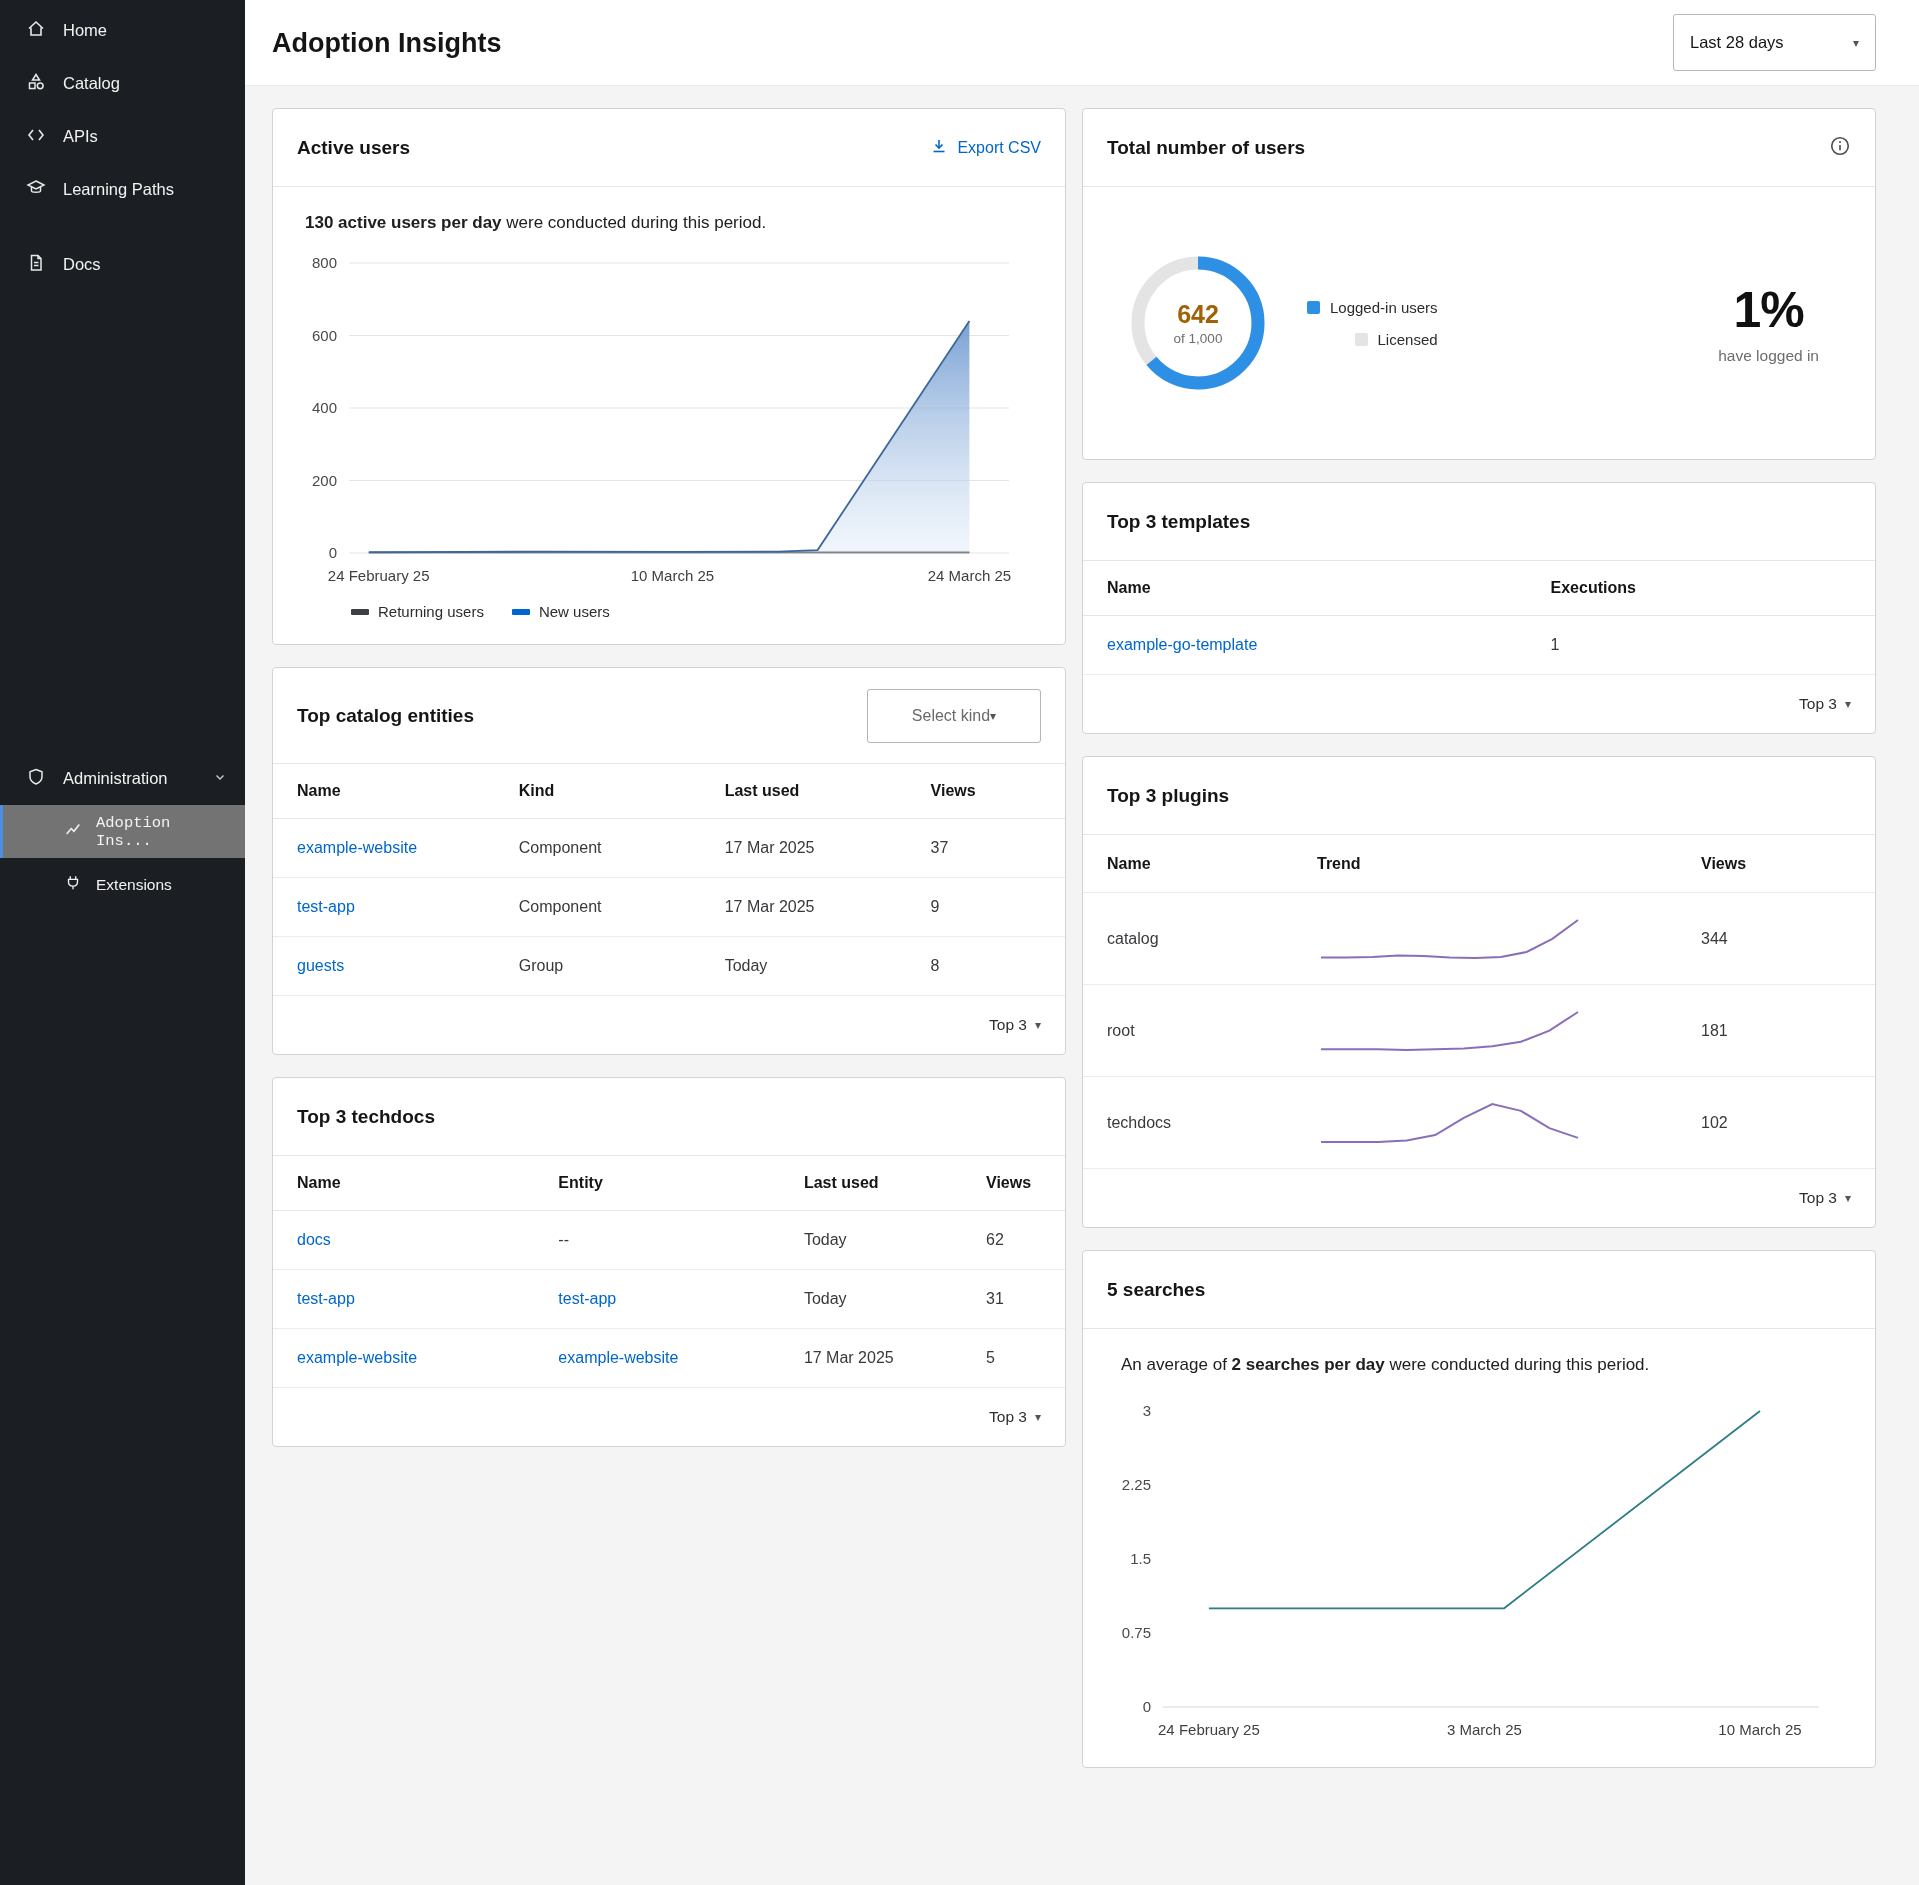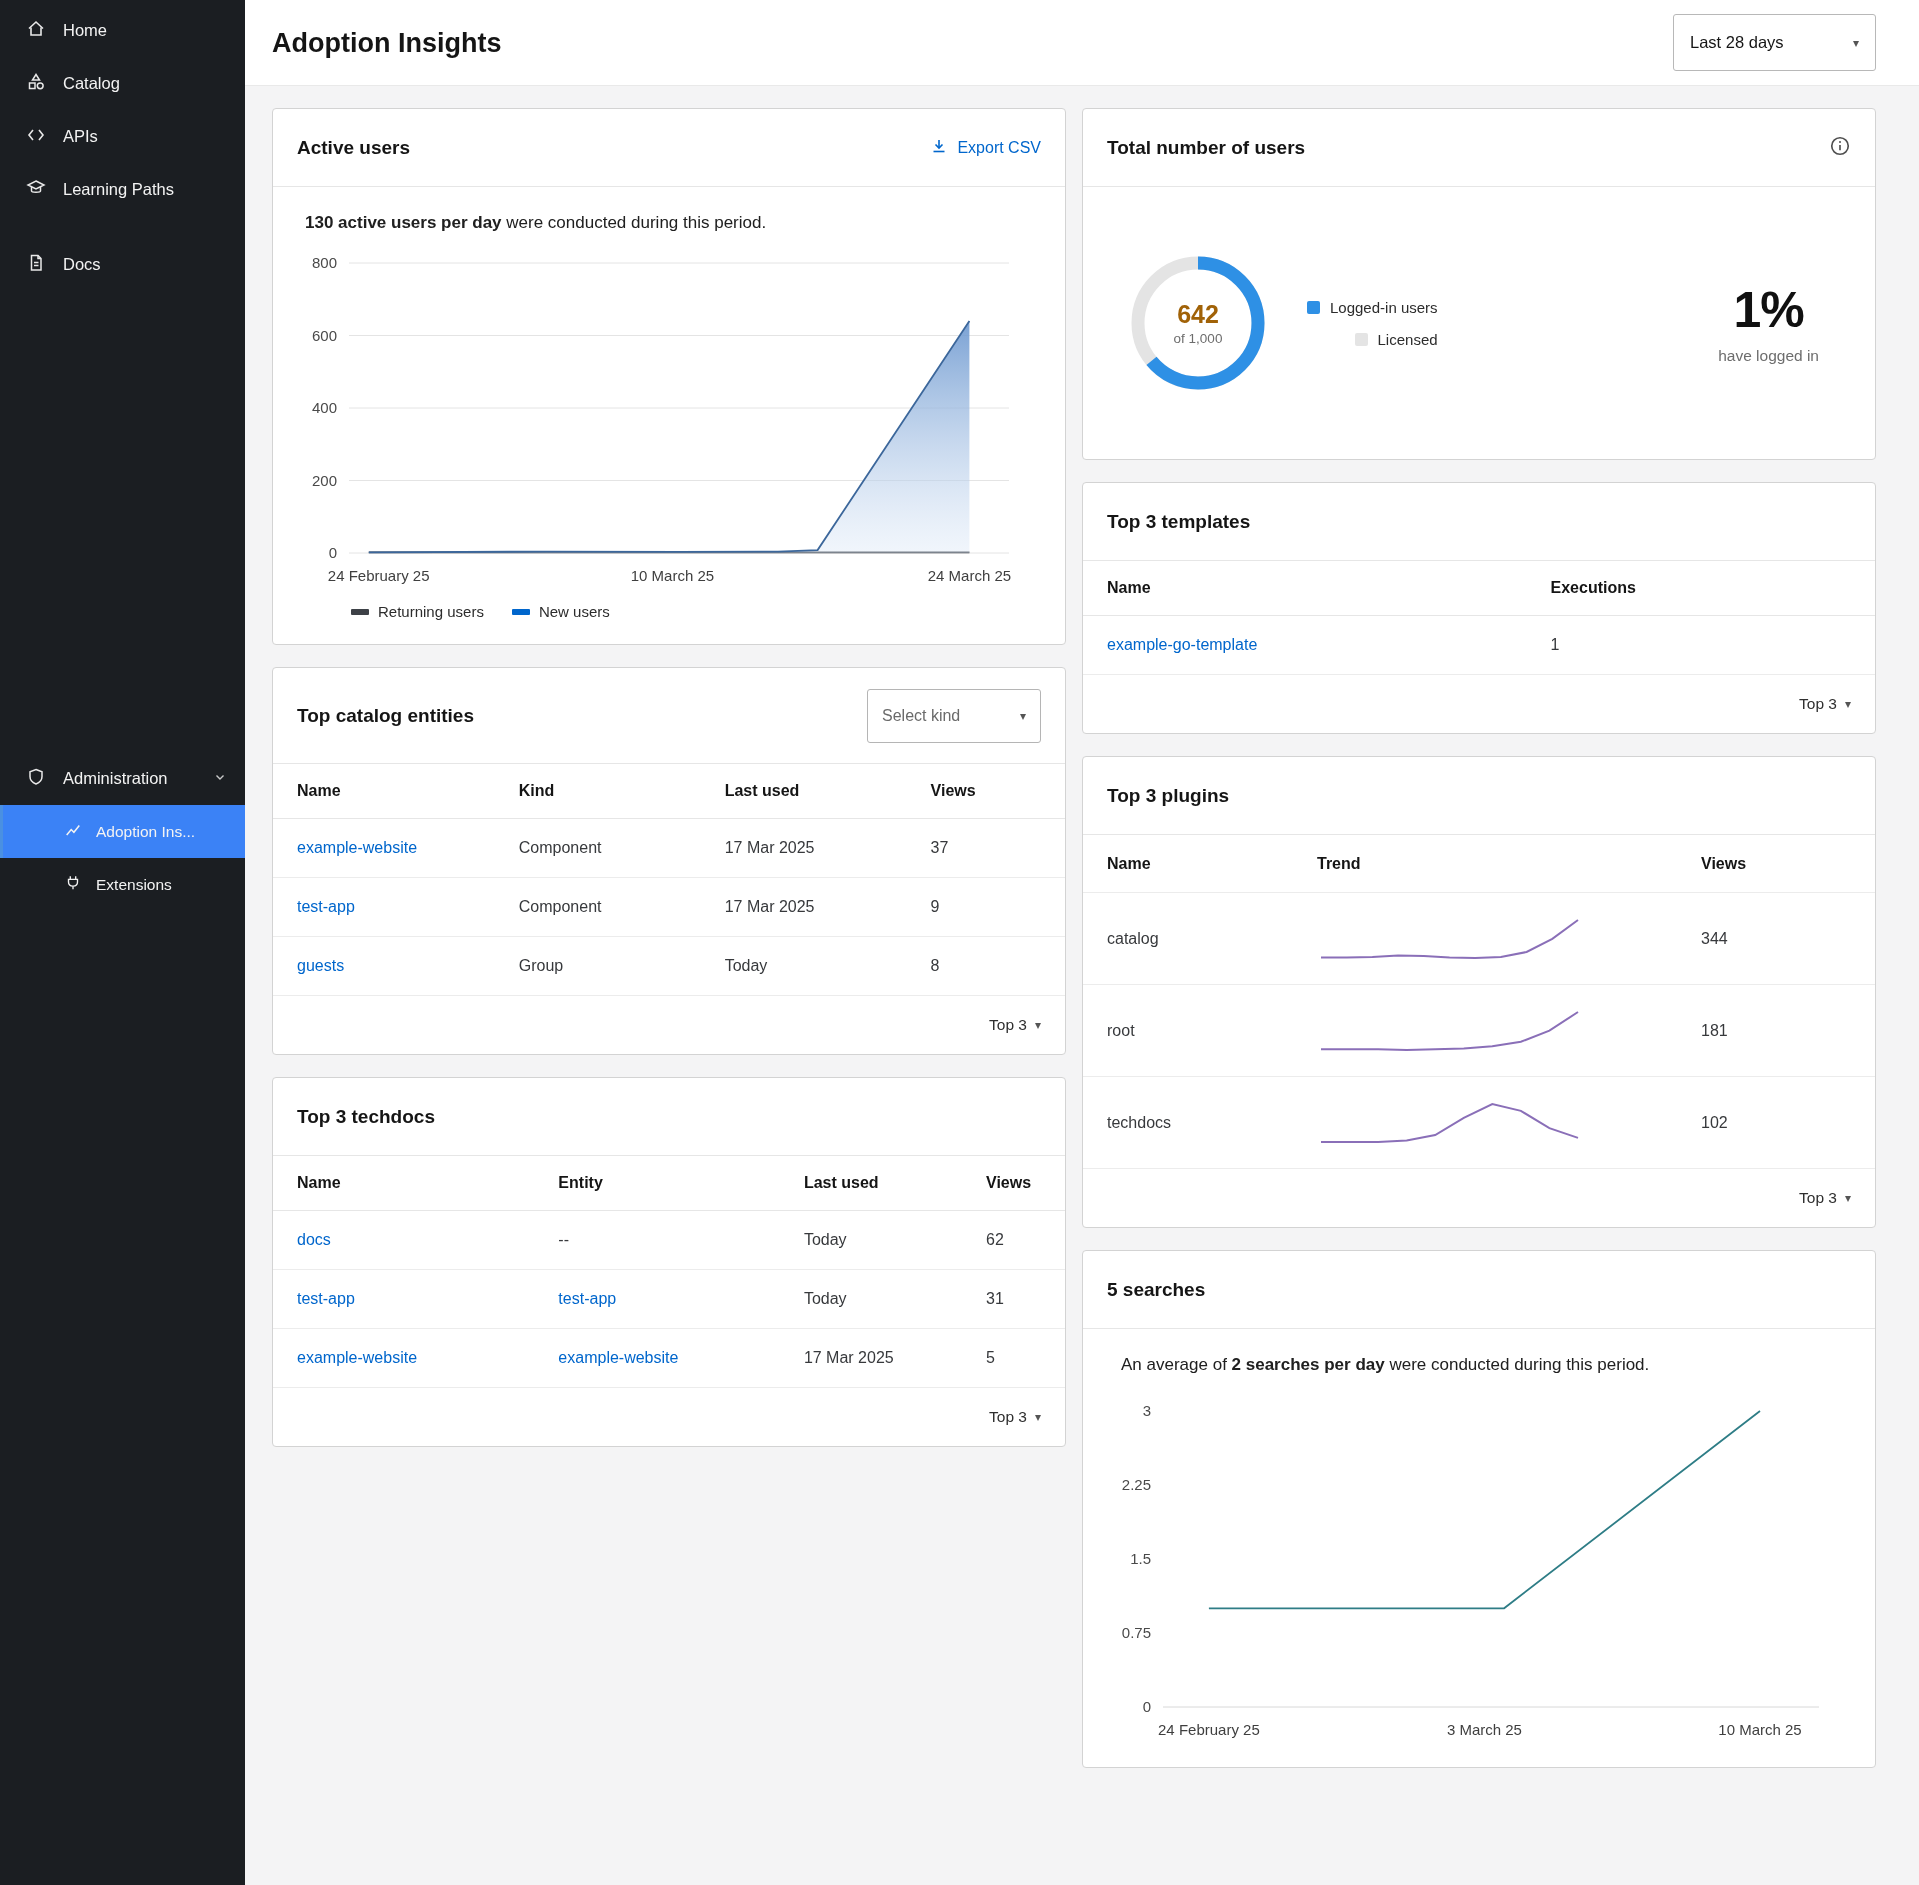--- a/index.html
+++ b/index.html
@@ -11,21 +11,21 @@
   }
   
   .sidebar { position:absolute; left:0; top:0; width:245px; height:100%; background:#1b1e22; color:#f3f3f3; }
   .nav { padding-top:4px; }
   .nav-item { height:53px; display:flex; align-items:center; gap:17px; padding:0 18px 0 26px; font-size:16.5px; font-weight:500; cursor:pointer; }
   .nav-item svg { flex:0 0 auto; opacity:.95; }
   .nav-sep { height:22px; }
   .admin-block { position:absolute; top:752px; left:0; right:0; }
   .nav-item .grow { flex:1; }
   .child-item { height:53px; display:flex; align-items:center; gap:14px; padding:0 18px 0 64px; font-size:15.5px; cursor:pointer; }
-  .child-item.active { background:#3b82f6; box-shadow:inset 3px 0 0 #4a90e2; }
+  .child-item.active { background:#737373; box-shadow:inset 3px 0 0 #4a90e2;font-family:Liberation Mono, monospace; }
   .chev { opacity:.85; }
   
   .topbar { position:absolute; left:245px; top:0; right:0; height:86px; background:#fff; border-bottom:1px solid #e9e9e9; }
   .page-title { position:absolute; left:27px; top:50%; transform:translateY(-50%); font-size:27px; font-weight:700; }
   .range-select { position:absolute; right:43px; top:14px; width:203px; height:57px; background:#fff; border:1px solid #b8b8b8; border-radius:3px;
     display:flex; align-items:center; justify-content:space-between; padding:0 16px; font-size:16.5px; cursor:pointer; }
   .caret { font-size:12px; color:#555; line-height:1; }
   
   .content { position:absolute; left:272px; top:108px; width:1604px; display:flex; gap:16px; }
   .col { width:794px; display:flex; flex-direction:column; gap:22px; }
@@ -43,21 +43,21 @@
   .legend { display:flex; gap:28px; margin:14px 0 0 54px; font-size:15px; align-items:center; color:#2c2c2c; }
   .legend-item { display:flex; align-items:center; gap:9px; }
   .swatch { width:18px; height:6px; border-radius:1px; display:inline-block; }
   
   table.data { width:100%; border-collapse:collapse; table-layout:fixed; font-size:16px; }
   table.data th { text-align:left; font-weight:700; padding:18px 24px; border-bottom:1px solid #e6e6e6; color:#151515; font-size:16px; }
   table.data td { padding:20px 24px; border-bottom:1px solid #ececec; color:#37393c; }
   .muted { color:#6d6d6d; }
   .card-footer { height:58px; display:flex; align-items:center; justify-content:flex-end; padding:0 24px; font-size:15.5px; color:#2f2f2f; }
   .top3 { display:flex; align-items:center; gap:8px; cursor:pointer; }
-  .kind-select { width:174px; height:54px; border:1px solid #b5b5b5; border-radius:3px; display:flex; align-items:center; justify-content:space-between;
+  .kind-select { width:174px; height:54px; border:1px solid #b5b5b5; border-radius:3px; display:flex; align-items:center; justify-content:center;
     padding:0 14px; color:#6a6a6a; font-size:16px; cursor:pointer; background:#fff; }
   
   .users-body { height:272px; display:flex; align-items:center; padding:0 56px 0 40px; }
   .donut-wrap { position:relative; width:150px; height:150px; flex:0 0 auto; }
   .donut-center { position:absolute; inset:0; display:flex; flex-direction:column; align-items:center; justify-content:center; }
   .donut-value { font-size:25px; font-weight:700; color:#a16207; }
   .donut-sub { font-size:13.5px; color:#6d6d6d; margin-top:2px; }
   .donut-legend { display:flex; flex-direction:column; gap:15px; font-size:15px; margin-left:34px; color:#2c2c2c;align-items:flex-end; }
   .legend-row { display:flex; align-items:center; gap:10px; }
   .legend-sq { width:13px; height:13px; border-radius:2px; flex:0 0 auto; }

